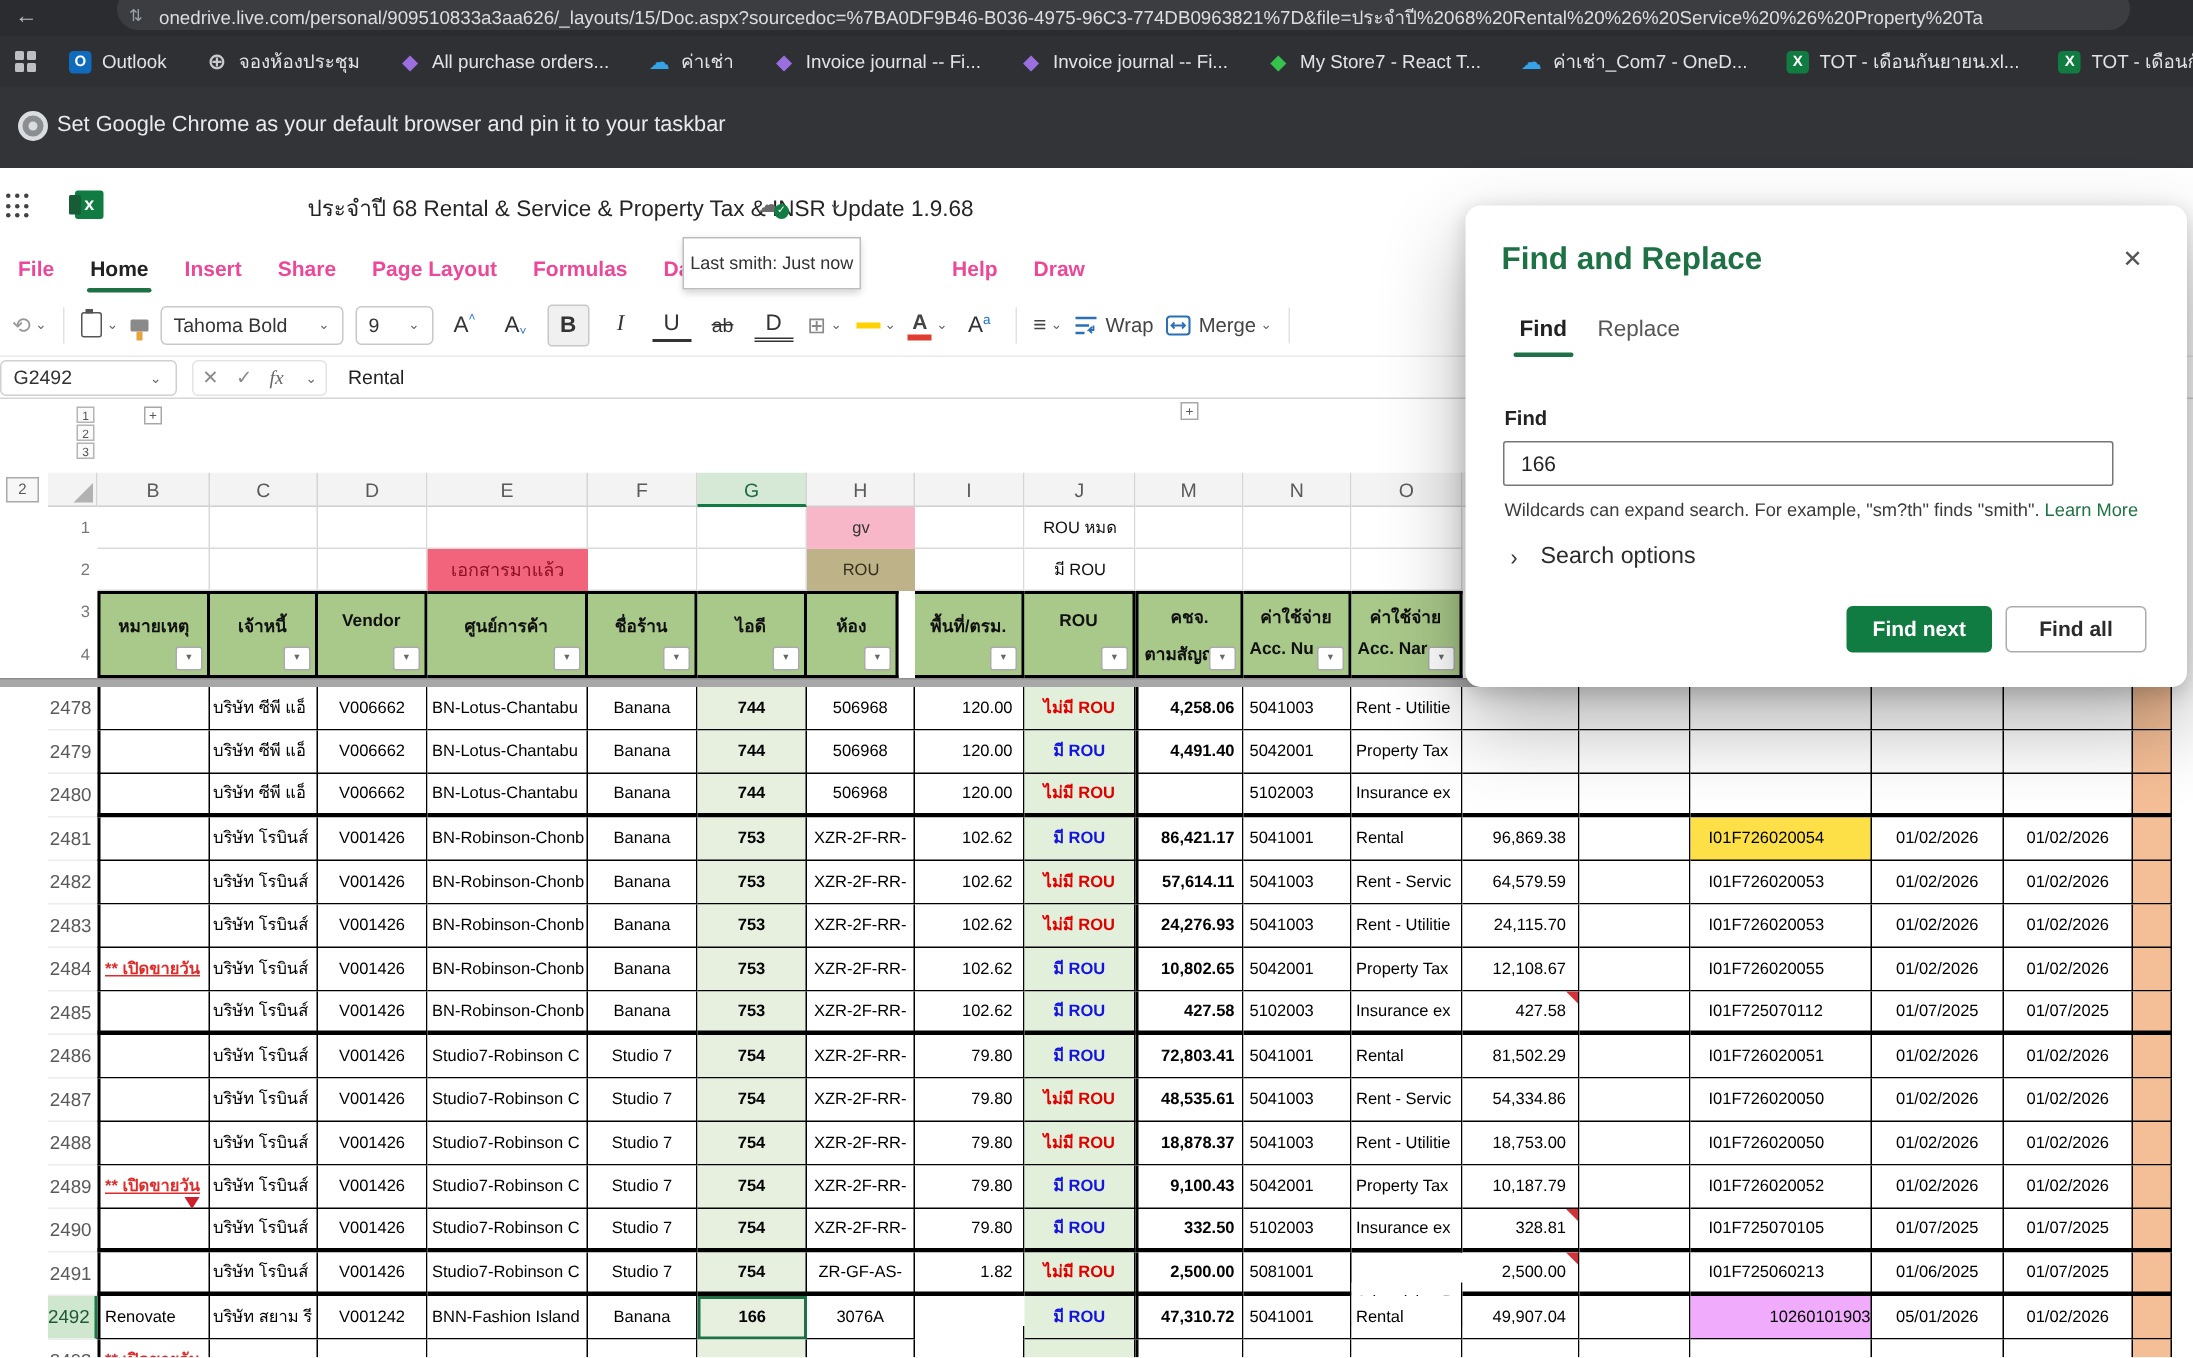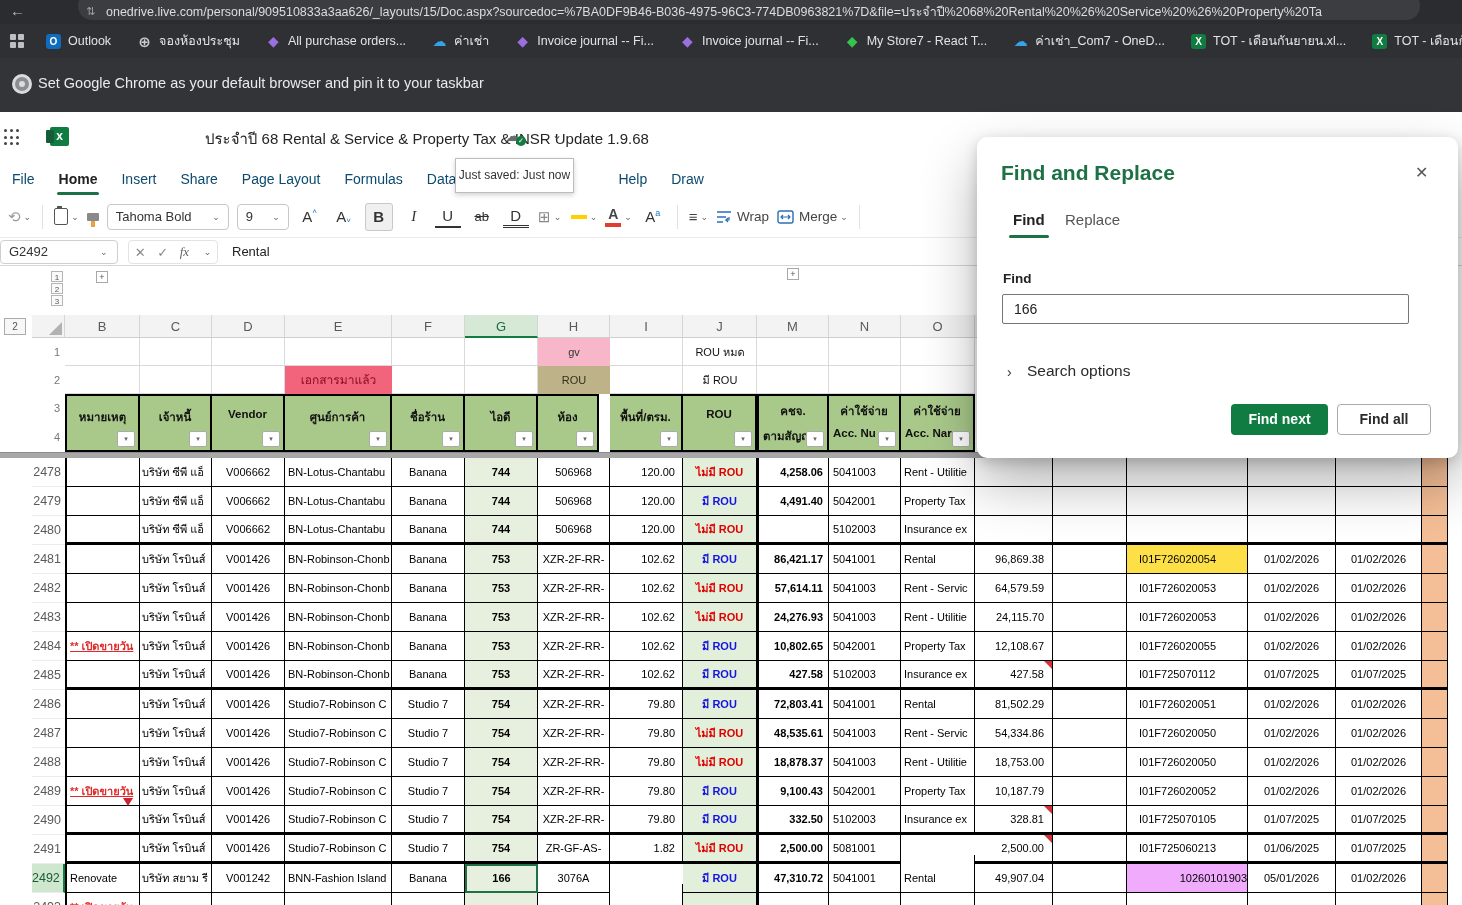--- a/index.html
+++ b/index.html
@@ -42,21 +42,21 @@
   #doc-title{left:205px;top:15px;font-size:15px;color:#252525;white-space:nowrap;}
   #cloud-icon{left:505px;top:15px;color:#6b6b6b;font-size:15px;}
   #cloud-check{left:516px;top:24px;width:10px;height:10px;border-radius:50%;background:#107c41;color:#fff;font-size:7px;line-height:10px;text-align:center;}
   #title-chevron{left:552px;top:16px;color:#555;font-size:12px;}
   #search-pill{left:690px;top:120px;width:466px;height:32px;border:1px solid #e0e0e0;border-radius:16px;background:#fdfdfd;box-sizing:border-box;}
   #search-glass{left:706px;top:129px;width:9px;height:9px;border:1.6px solid #5f6368;border-radius:50%;}
   #search-glass:after{content:"";position:absolute;left:8px;top:8px;width:5px;height:1.6px;background:#5f6368;transform:rotate(45deg);}
   #search-text{left:728px;top:128px;color:#5f6368;font-size:13.5px;white-space:nowrap;}
   
   #ribbon{left:0;top:162px;width:1462px;height:34px;background:#fff;display:flex;align-items:center;}
-  .rtab{font-size:14px;color:#0c4a6e;margin:0 12px;position:relative;white-space:nowrap;}
+  .rtab{font-size:14px;color:#ec4899;margin:0 12px;position:relative;white-space:nowrap;font-weight:bold;}
   .rtab.active{font-weight:bold;color:#222;}
   .rtab.active:after{content:"";position:absolute;left:-2px;right:-2px;bottom:-8px;height:3px;background:#1e7145;border-radius:2px;}
   .rtab-spacer{width:138px;}
   #tooltip{left:455px;top:158px;width:117px;height:33px;background:#fff;border:1px solid #bdbdbd;
            box-shadow:0 2px 5px rgba(0,0,0,.18);font-size:12px;color:#333;text-align:center;line-height:33px;z-index:30;white-space:nowrap;}
   
   #toolbar{left:0;top:196px;width:1462px;height:42px;background:#fff;border-bottom:1px solid #ebebeb;
            display:flex;align-items:center;box-sizing:border-box;}
   .tb{display:flex;align-items:center;color:#444;font-size:15px;margin:0 4px;white-space:nowrap;}
   .chev{font-size:9px;color:#666;margin-left:3px;}
@@ -213,21 +213,21 @@
       <div class="rtab active">Home</div>
       <div class="rtab">Insert</div>
       <div class="rtab">Share</div>
       <div class="rtab">Page Layout</div>
       <div class="rtab">Formulas</div>
       <div class="rtab">Data</div>
       <div class="rtab-spacer"></div>
       <div class="rtab">Help</div>
       <div class="rtab">Draw</div>
     </div>
-  <div class="abs" id="tooltip">Just saved: Just now</div>
+  <div class="abs" id="tooltip">Last smith: Just now</div>
 
   <div class="abs" id="toolbar">
     <div class="tb" style="color:#9a9a9a;margin-left:8px;">⟲<span class="chev">⌄</span></div>
     <div class="tsep"></div>
     <div class="tb">
         <span class="clip"></span>
         <span class="chev">⌄</span>
       </div>
     <div class="tb">
         <span class="brush"></span>
@@ -722,19 +722,20 @@
       <div style="position: absolute; box-sizing: border-box; left: 1422px; top: 578px; width: 26px; height: 29px; background: rgb(244, 190, 150); border-right: 1px solid rgb(0, 0, 0); border-bottom: 1px solid rgb(0, 0, 0);"></div>
     </div>
 
   <div class="abs" id="dialog">
     <div class="abs" id="dlg-title">Find and Replace</div>
     <div class="abs" id="dlg-close">✕</div>
     <div class="abs" id="dlg-tab-find">Find</div>
     <div class="abs" id="dlg-tab-replace">Replace</div>
     <div class="abs" id="dlg-find-label">Find</div>
     <div class="abs" id="dlg-input">166</div>
+    <div class="abs" id="dlg-hint"><span>Wildcards can expand search. For example, "sm?th" finds "smith". </span><a href="#">Learn More</a></div>
     <div class="abs" id="dlg-chevron">›</div>
     <div class="abs" id="dlg-searchopts">Search options</div>
     <div class="abs" id="dlg-findnext">Find next</div>
     <div class="abs" id="dlg-findall">Find all</div>
   </div>
 
 </div>
 
 </body></html>

